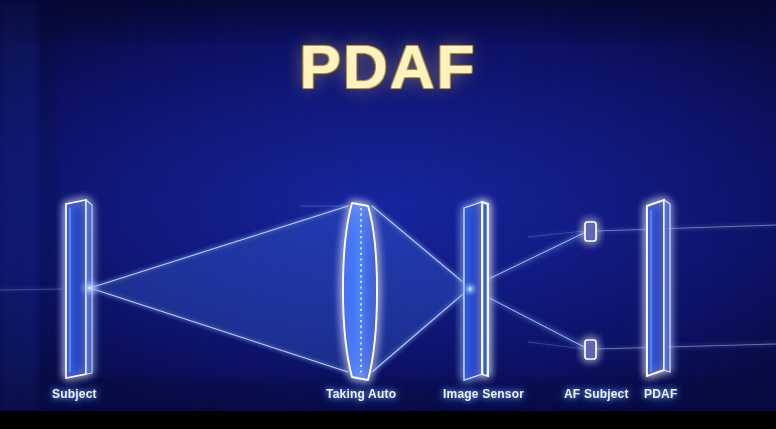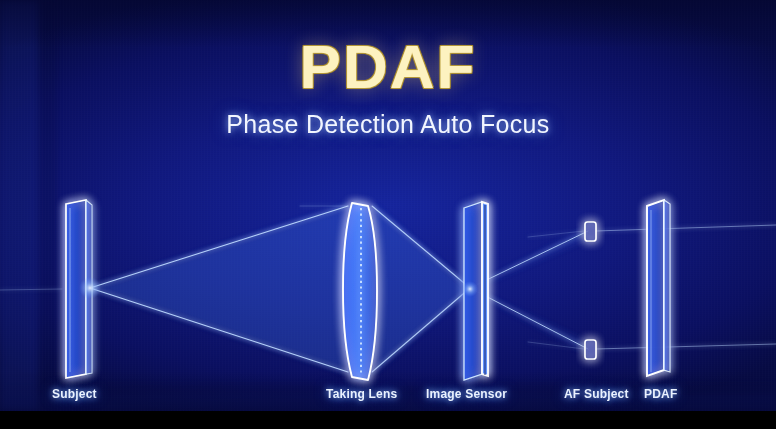--- a/index.html
+++ b/index.html
@@ -186,21 +186,20 @@
     </g>
 
     <g filter="url(#glowStrong)">
       <polygon points="647,206 664,200 664,370 647,376" fill="url(#plateFace)" stroke="#ffffff" stroke-width="1.9"></polygon>
       <polygon points="664,200 670,204 670,372 664,370" fill="url(#plateFace2)" stroke="#e6f3ff" stroke-width="1.2" opacity=".9"></polygon>
       <line x1="651" y1="210" x2="651" y2="372" stroke="#eaf4ff" stroke-width=".9" opacity=".55"></line>
     </g>
   </svg>
 
   <div class="title">PDAF</div>
-  <div class="subtitle">Phase Detection Auto Focus</div>
 
   <div class="lbl" style="left:52px">Subject</div>
-  <div class="lbl" style="left:326px">Taking Lens</div>
-  <div class="lbl" style="left:426px">Image Sensor</div>
+  <div class="lbl" style="left:326px">Taking Auto</div>
+  <div class="lbl" style="left:443px">Image Sensor</div>
   <div class="lbl" style="left:564px">AF Subject</div>
   <div class="lbl" style="left:644px">PDAF</div>
 
 </div>
 
 </body></html>

